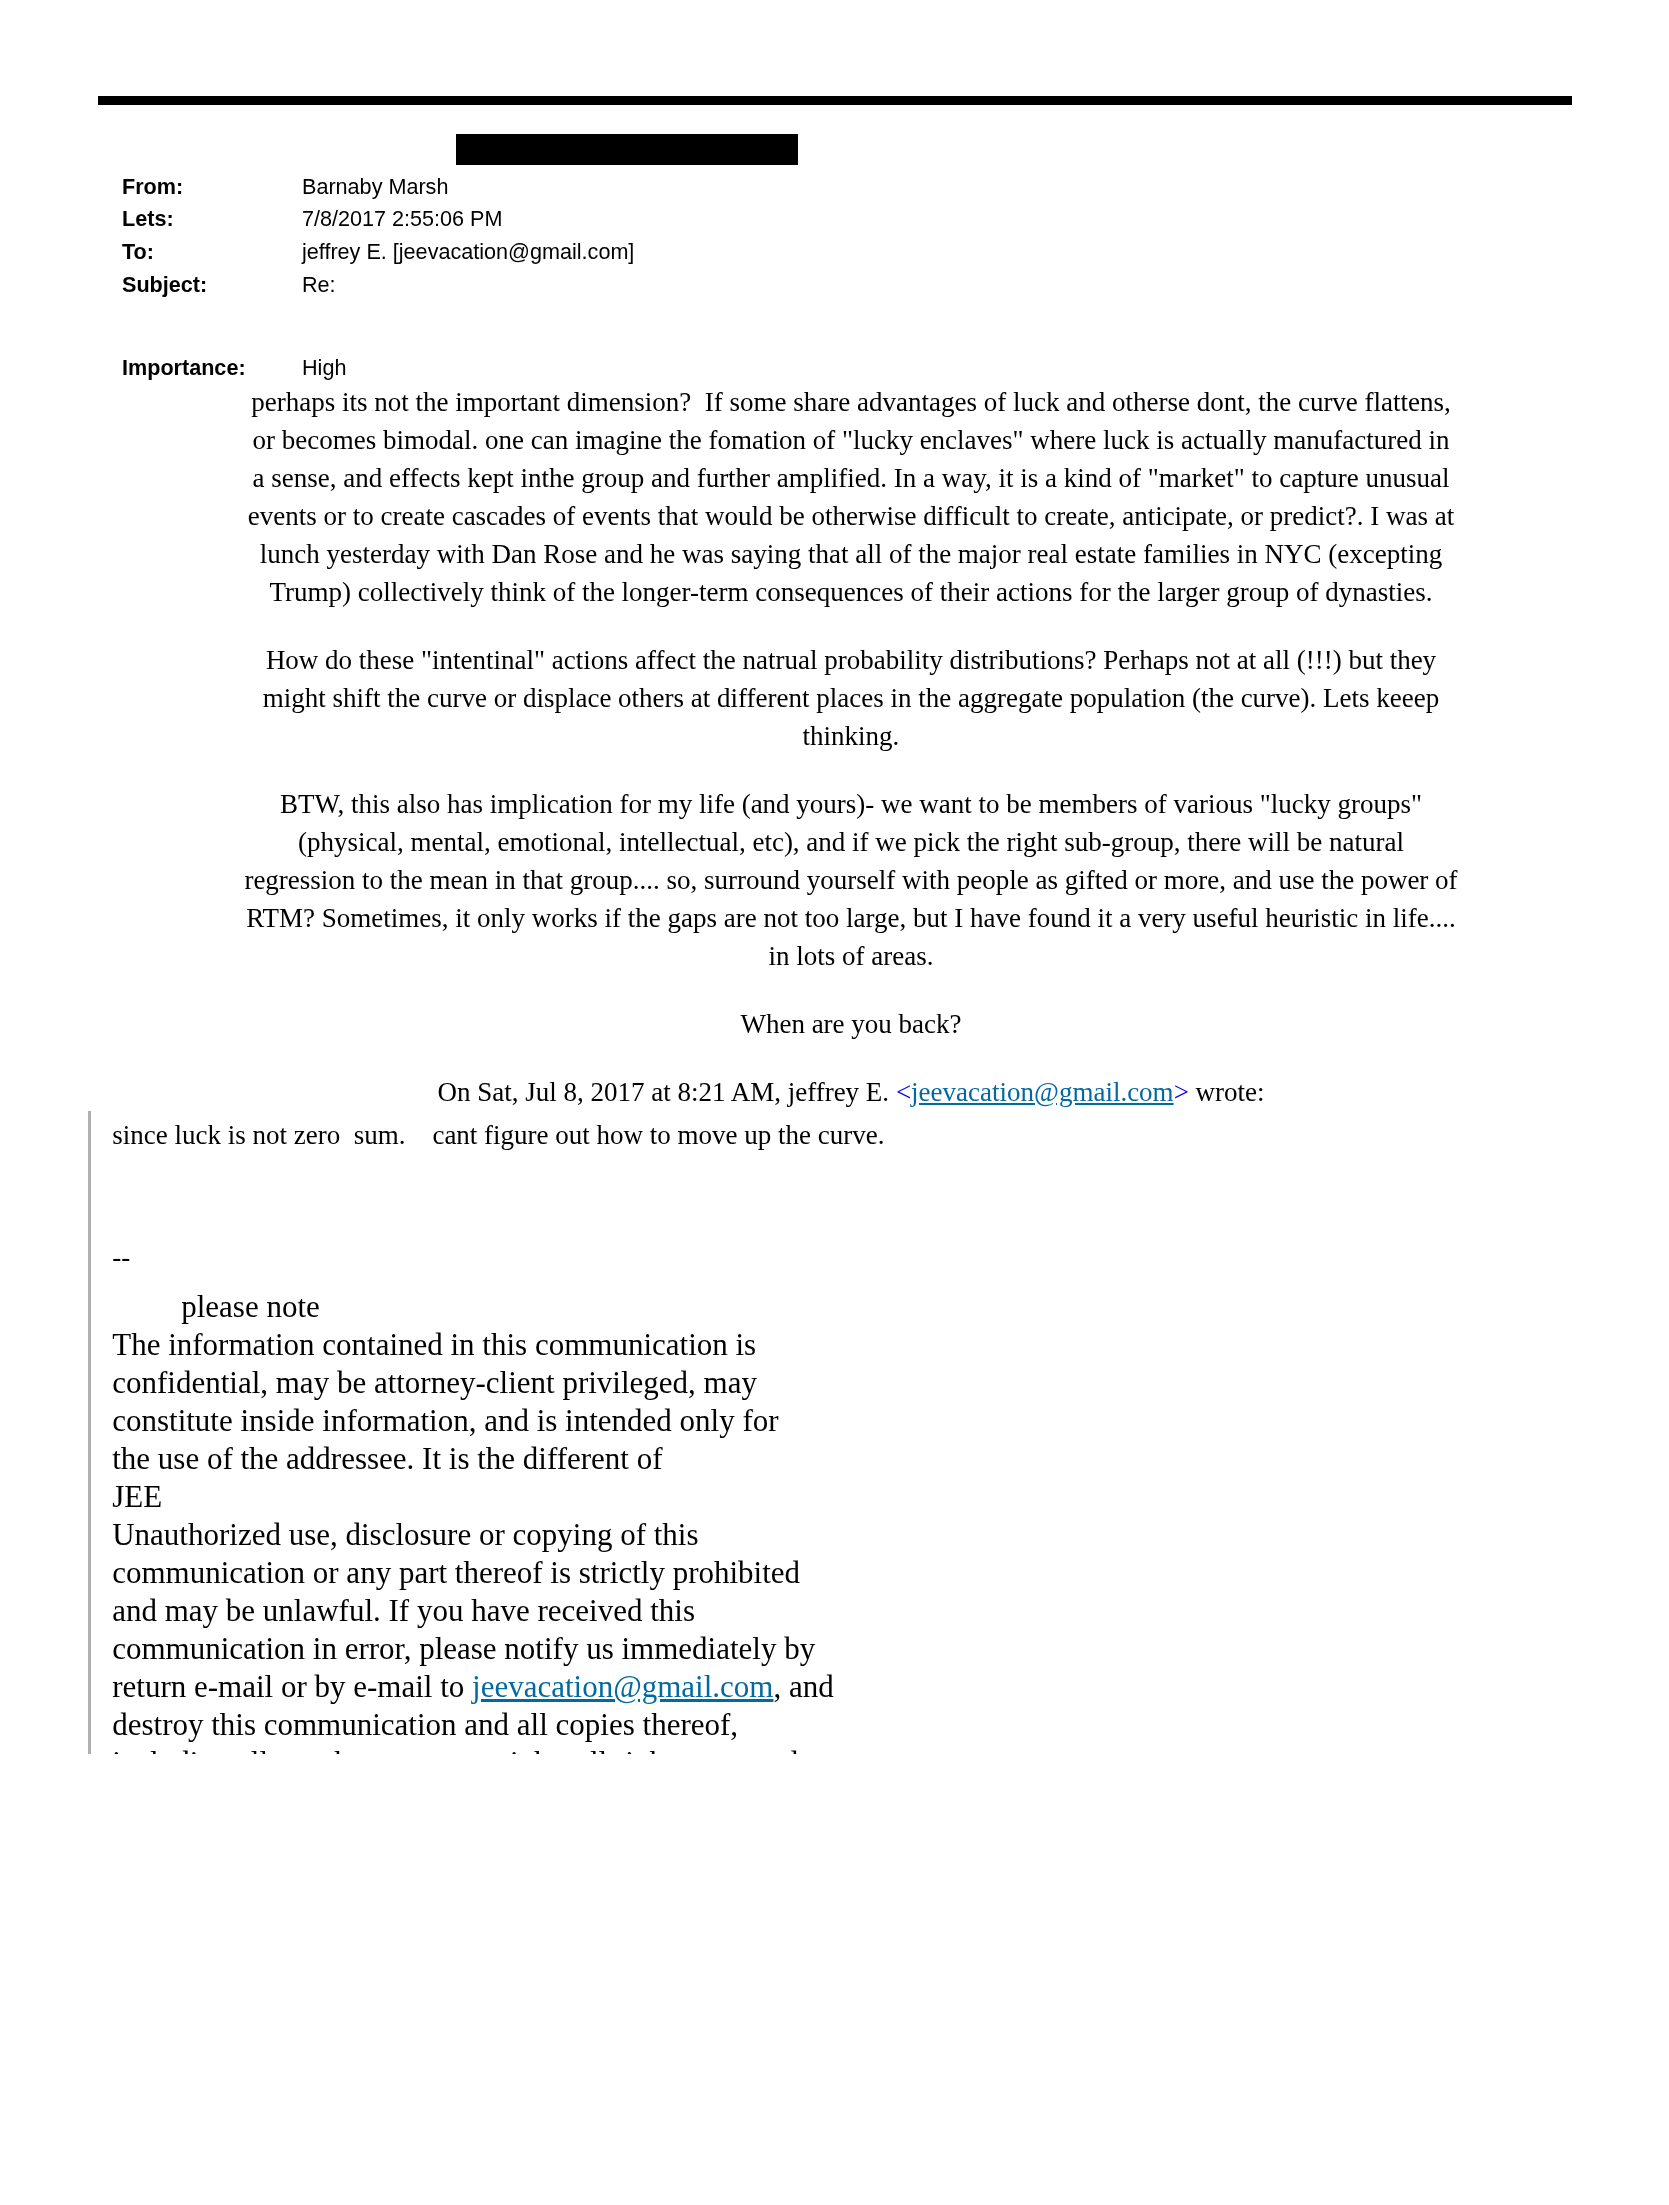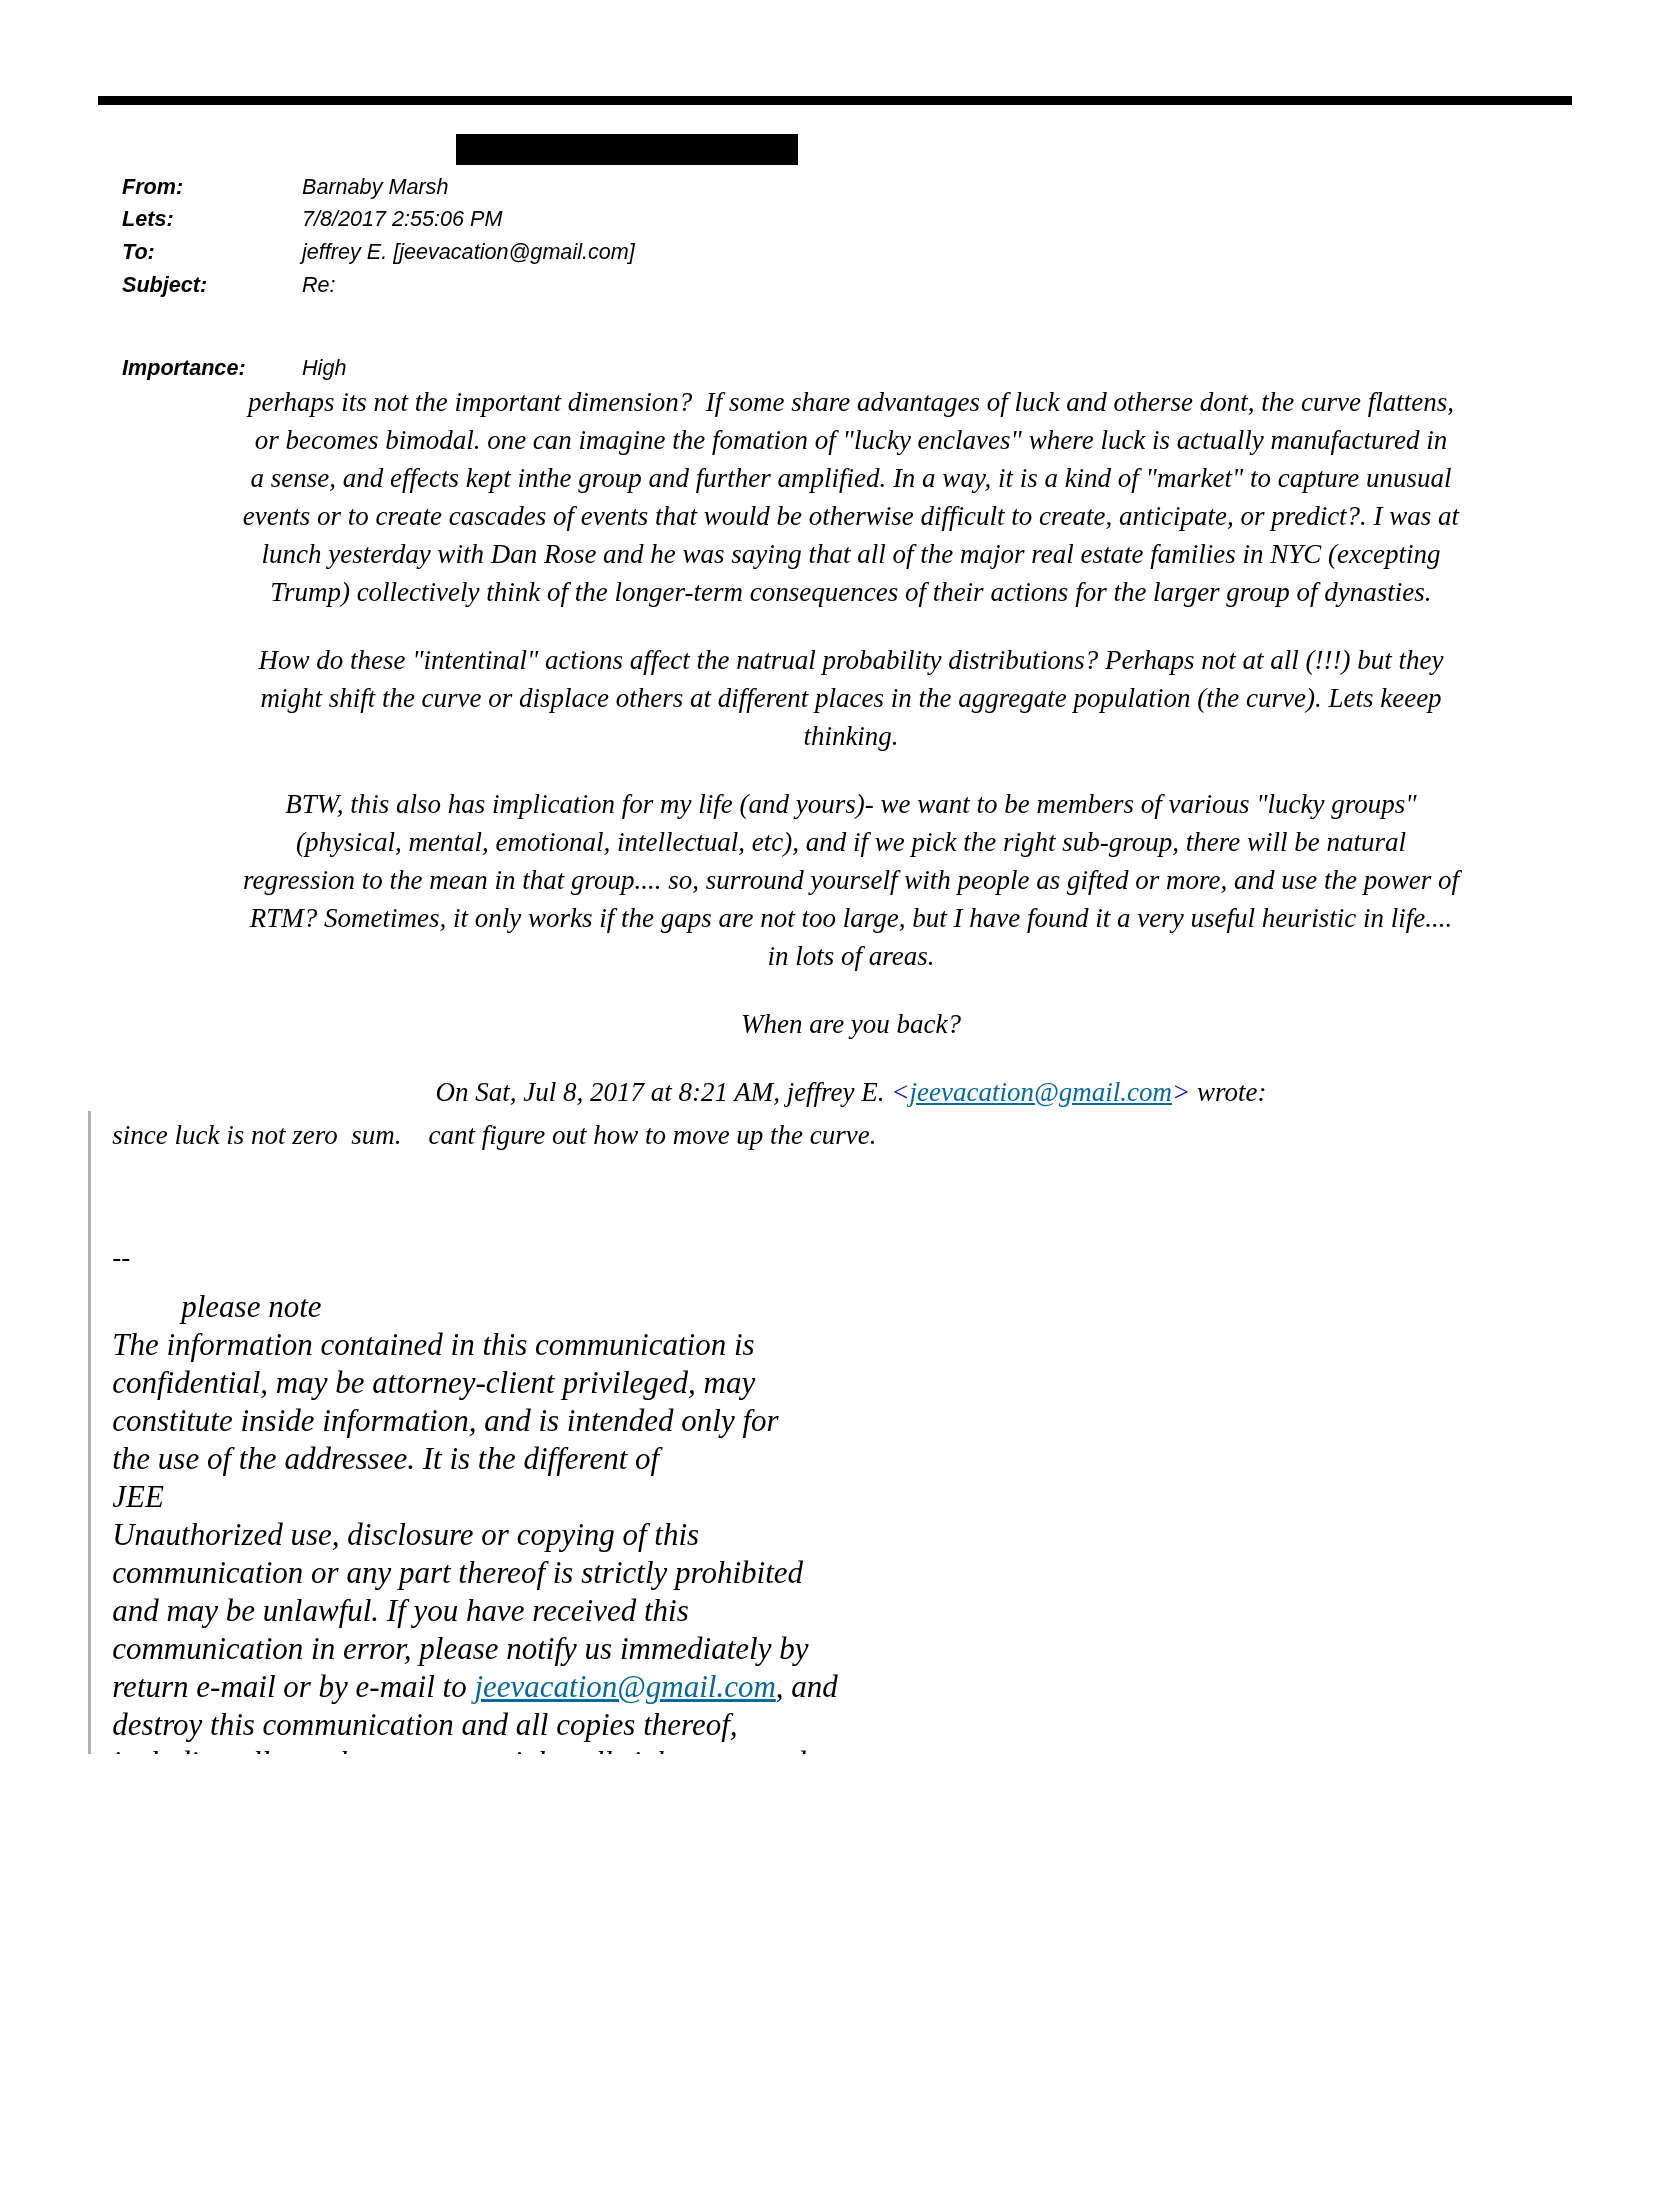--- a/index.html
+++ b/index.html
@@ -1,19 +1,19 @@
 <!DOCTYPE html>
 <html style="font-size:10.5px"><head>
 <meta charset="utf-8">
 <style>
   html, body { margin:0; padding:0; background:#ffffff; }
   .page {
     position:relative; width:1669px; height:1754px;
     background:#ffffff; overflow:hidden;
-    font-family:"Liberation Serif", serif; color:#000;font-style:italic;
+    font-family:"Liberation Serif", serif; color:#000;
   }
   .topbar {
     position:absolute; left:98px; top:96px;
     width:1474px; height:8.5px; background:#000000;
   }
   .hdr {
     position:absolute; left:98px;
     font-family:"Liberation Sans", sans-serif;
     font-size:21.6px; line-height:29px; white-space:pre;
   }

